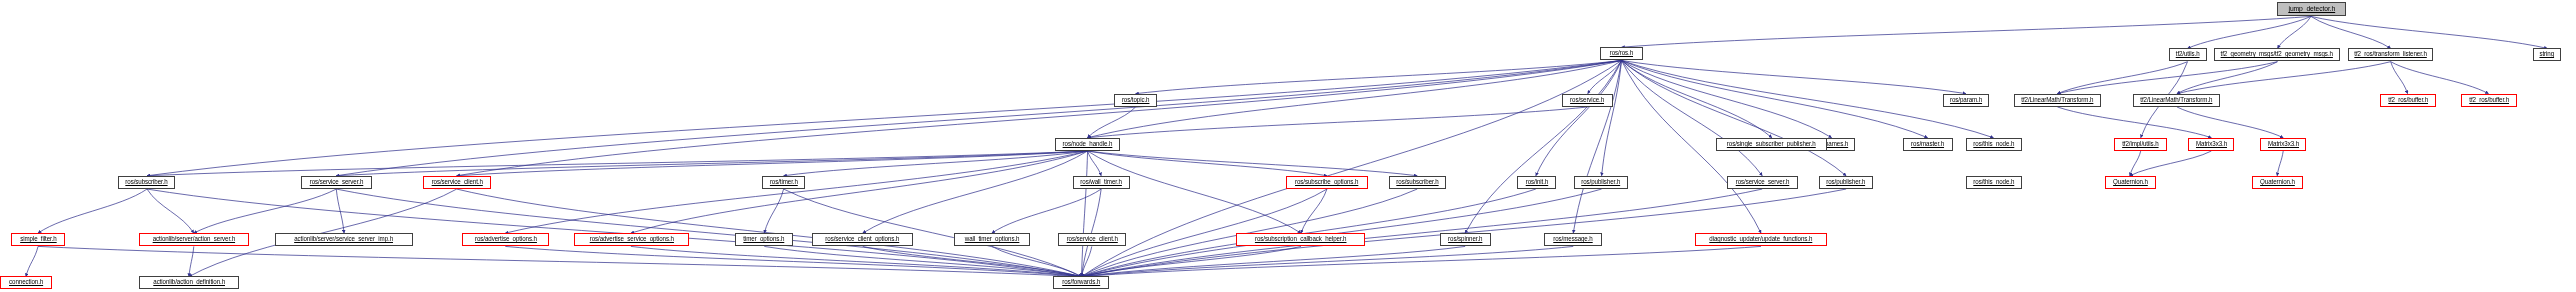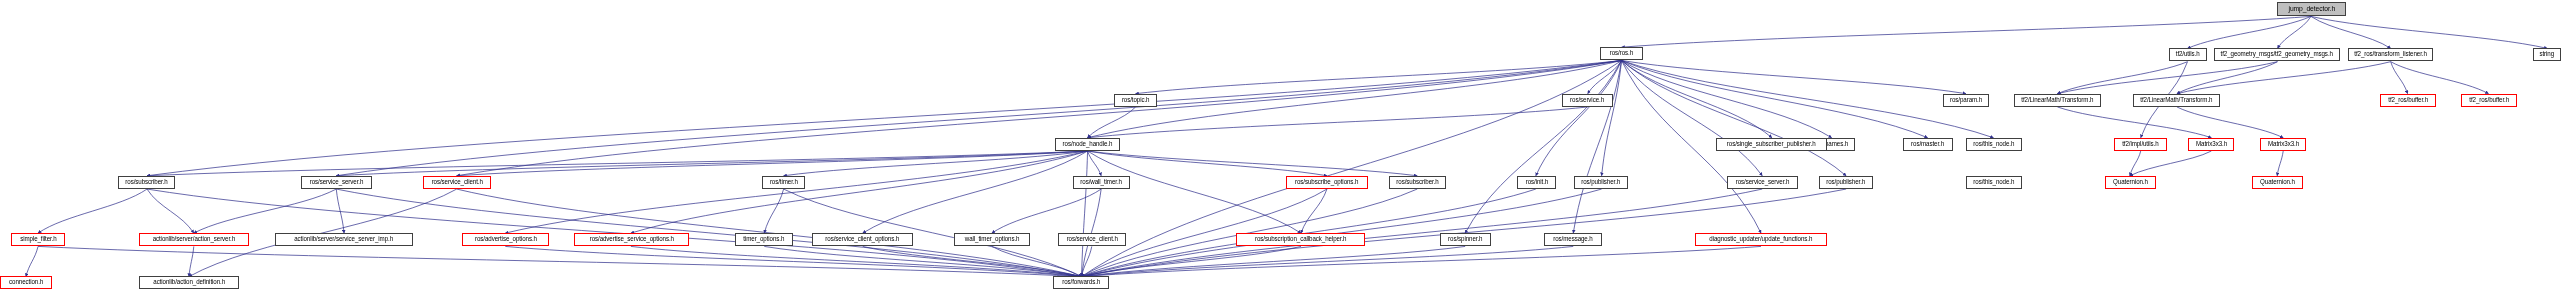--- a/index.html
+++ b/index.html
@@ -29,20 +29,21 @@
     font-size:6.6px;
     line-height:1;
     letter-spacing:-0.1px;
     color:#000000;
     background:#ffffff;
     border:0.6px solid #404040;
     height:13.3px;
     padding:0 3px;
     z-index:5;
     cursor:pointer;
+    text-decoration:underline;
   }
   .node.root{
     background:#bfbfbf;
     border:0.6px solid #404040;
     font-size:7.2px;
     height:14.5px;
   }
   .node.red{
     border:0.6px solid #ff0000;
   }

